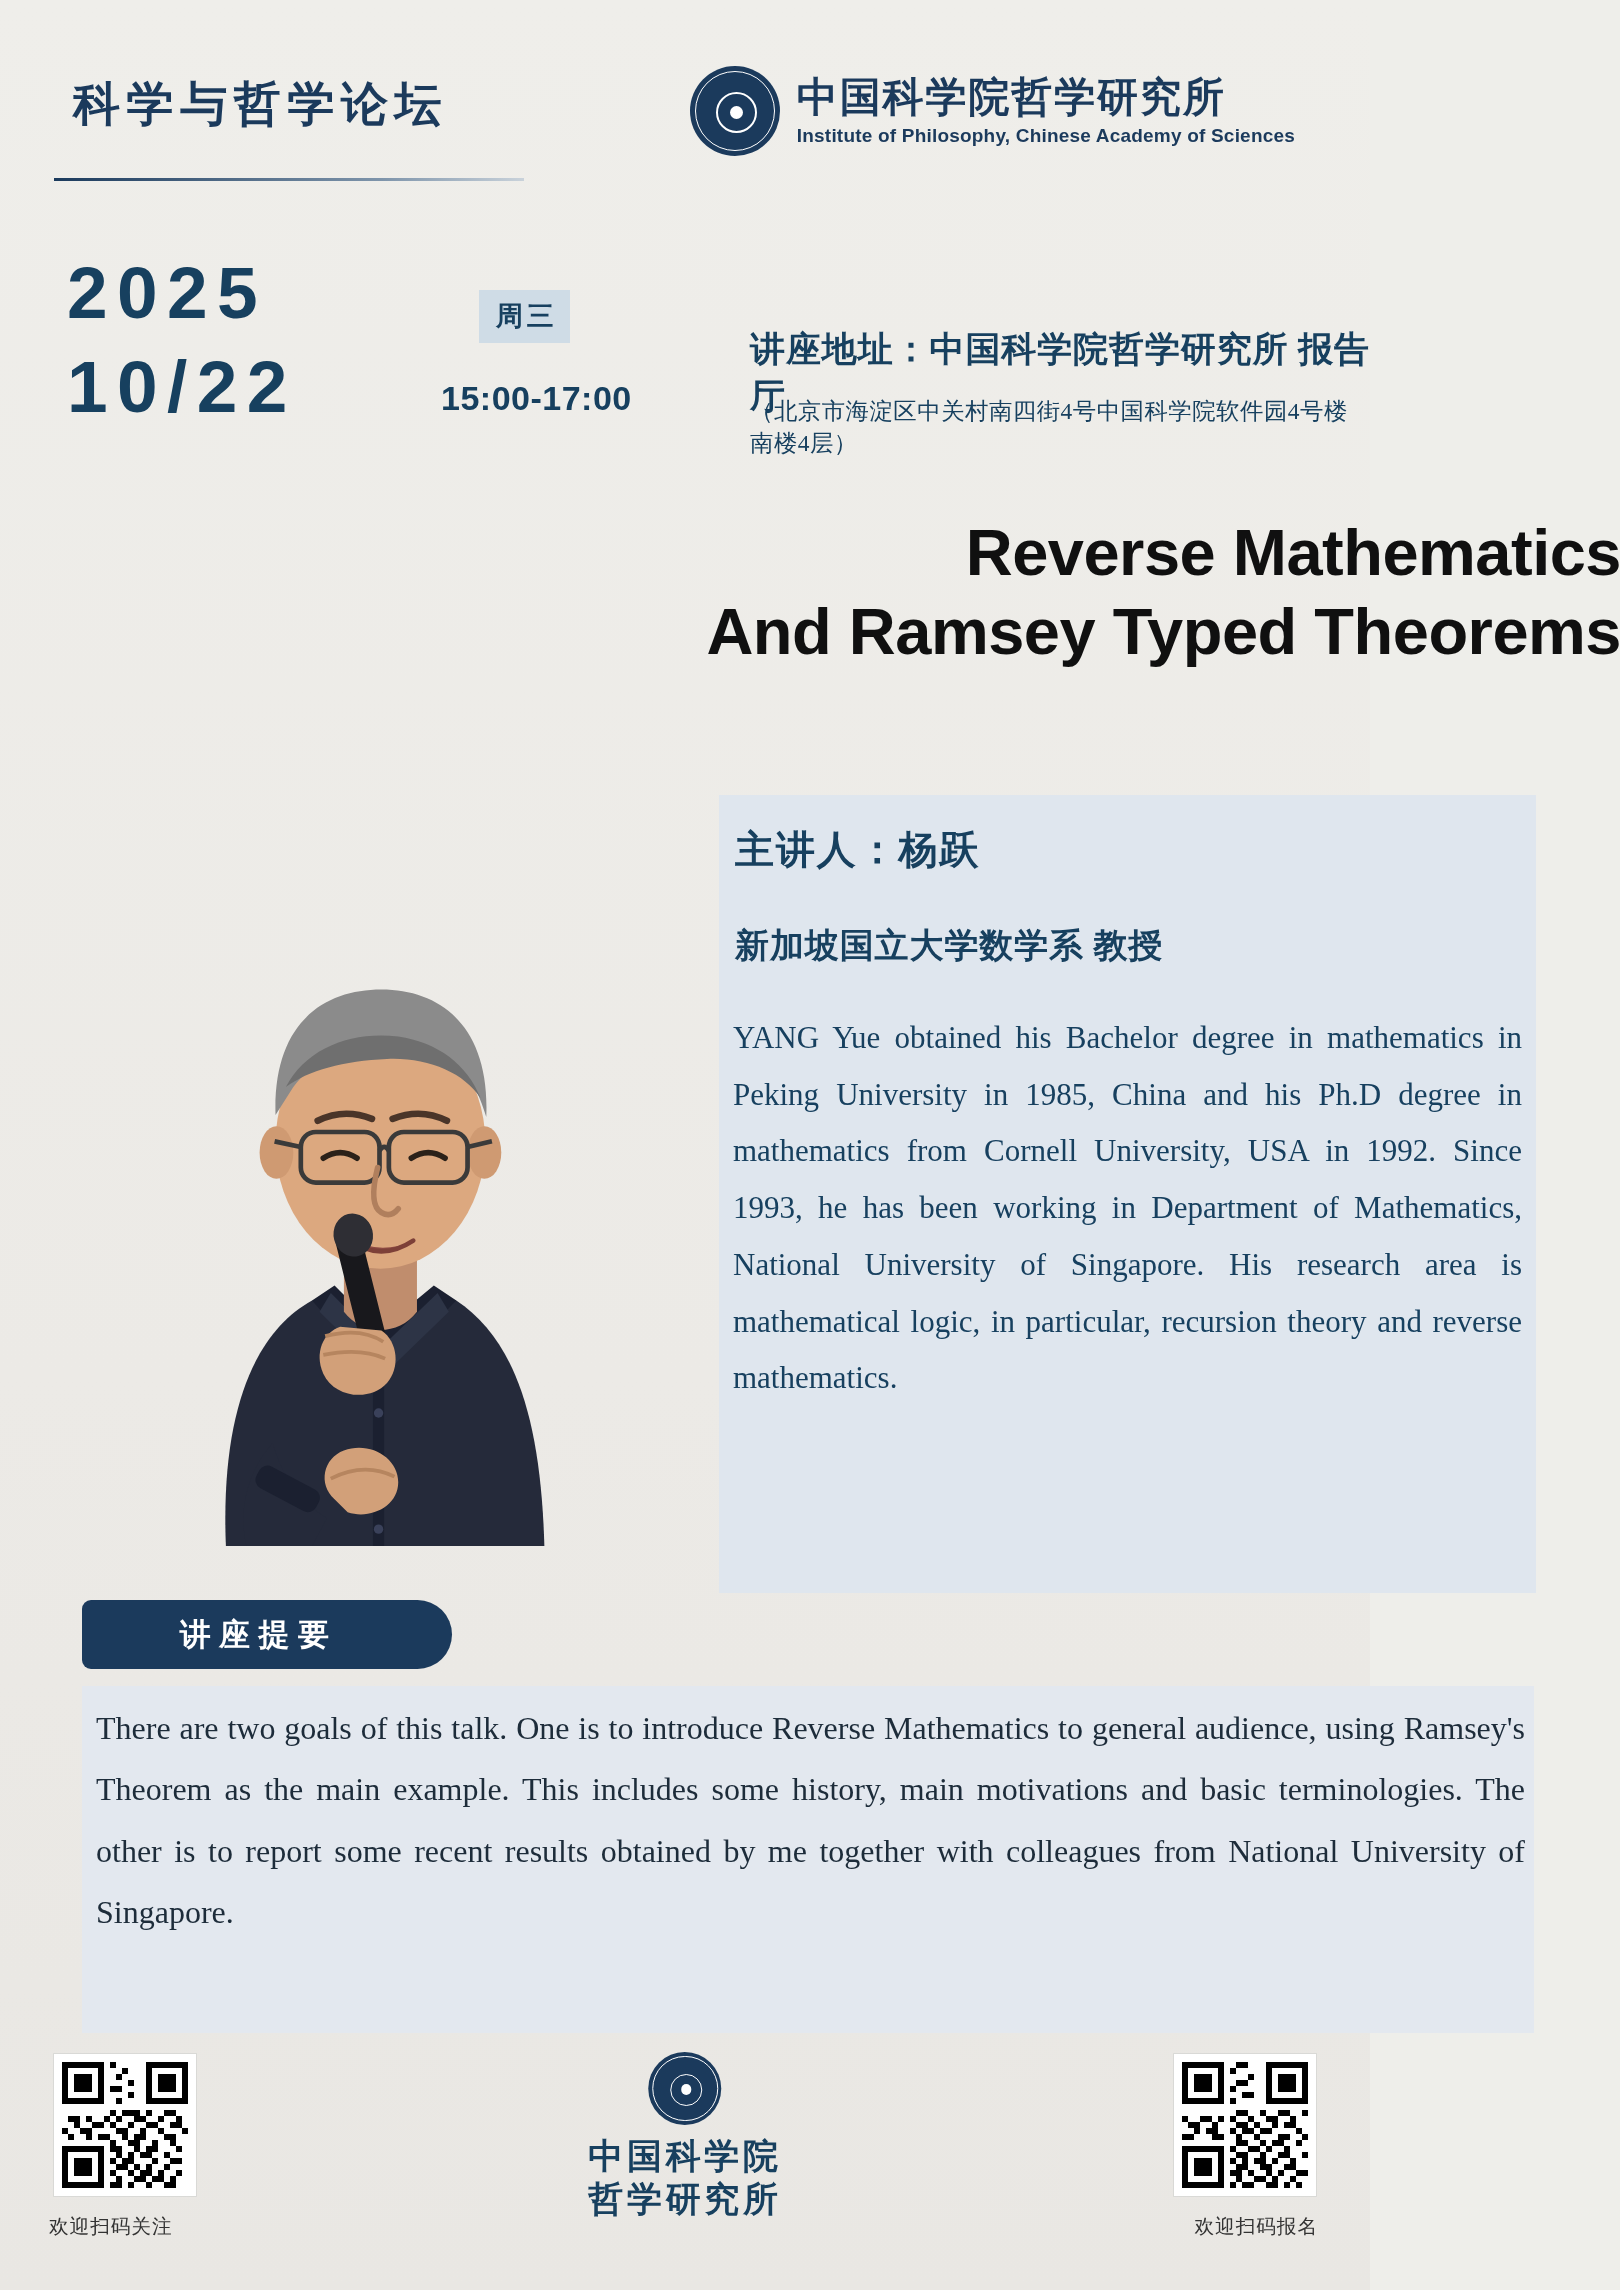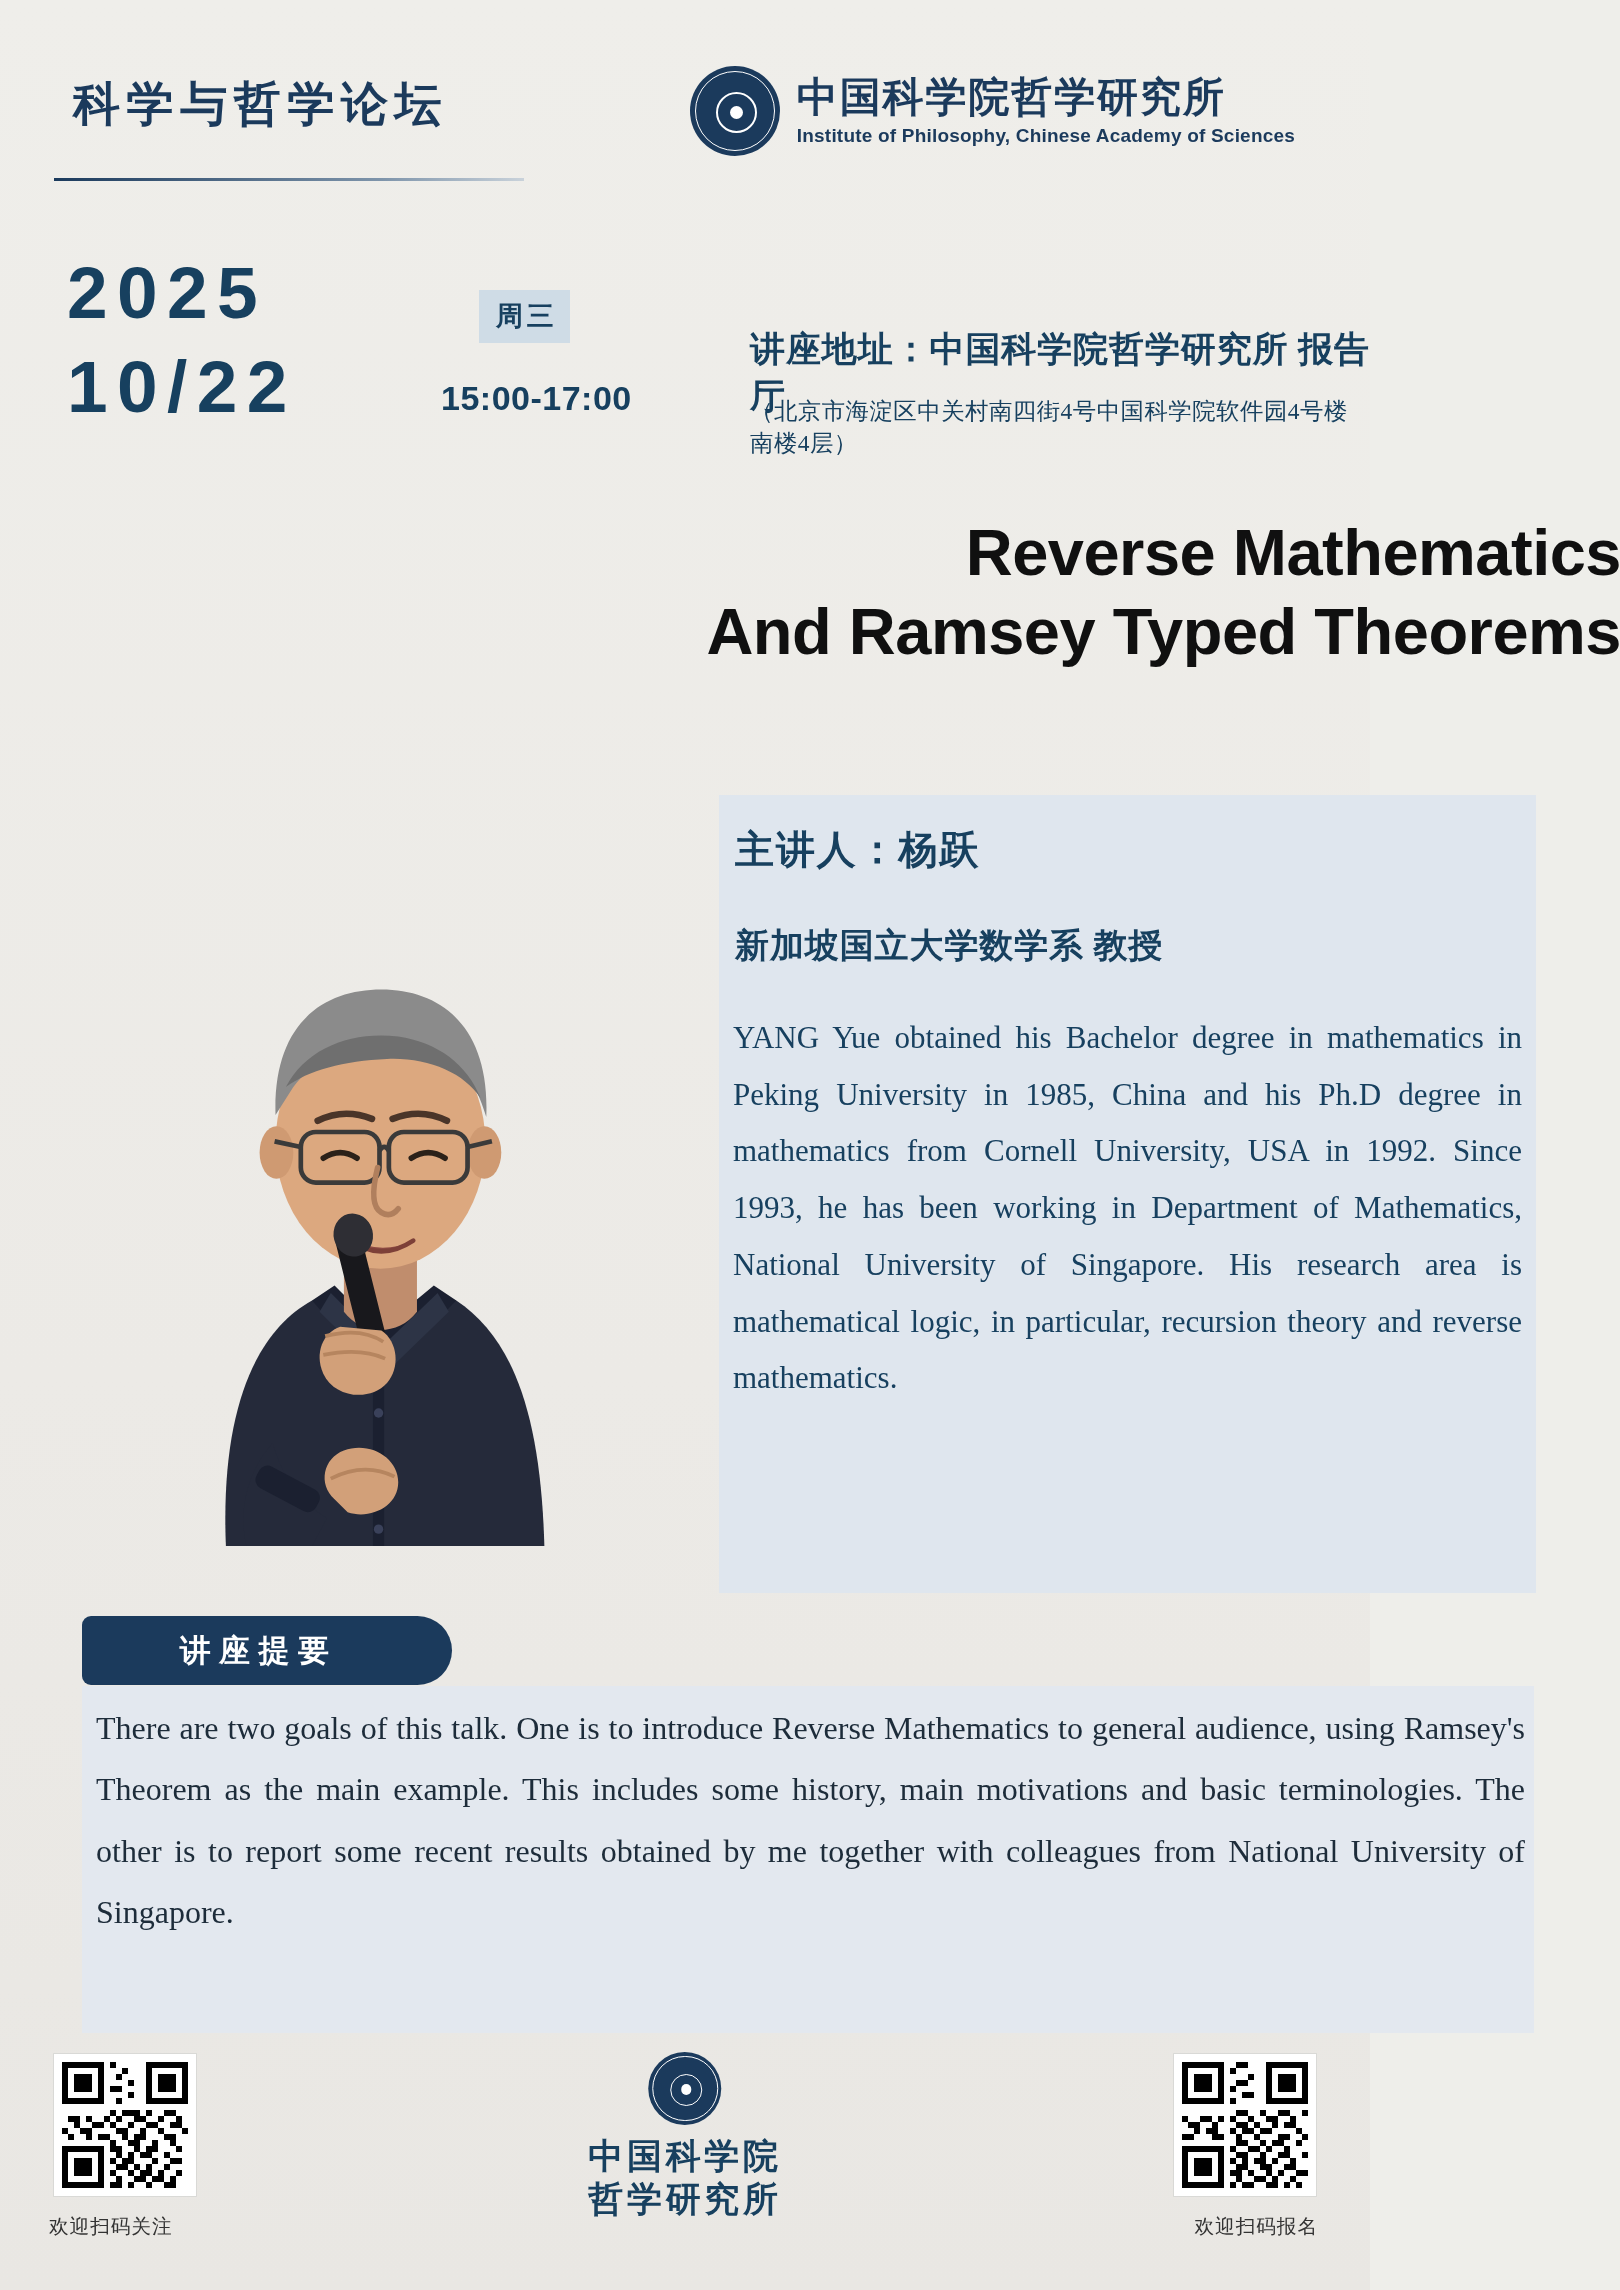--- a/index.html
+++ b/index.html
@@ -246,21 +246,20 @@
 
   
   .abstract-tab {
     position: absolute;
     left: 82px;
     top: 1600px;
     width: 370px;
     height: 69px;
     background: #1b3a5c;
     border-radius: 9.4px 36px 36px 9.4px;
-    margin-top: 16px;
   }
   .abstract-tab span {
     position: absolute;
     left: 0; right: 0; top: 0; bottom: 0;
     display: flex;
     align-items: center;
     justify-content: center;
     font-family: "Liberation Serif", serif;
     font-weight: bold;
     font-size: 31px;

